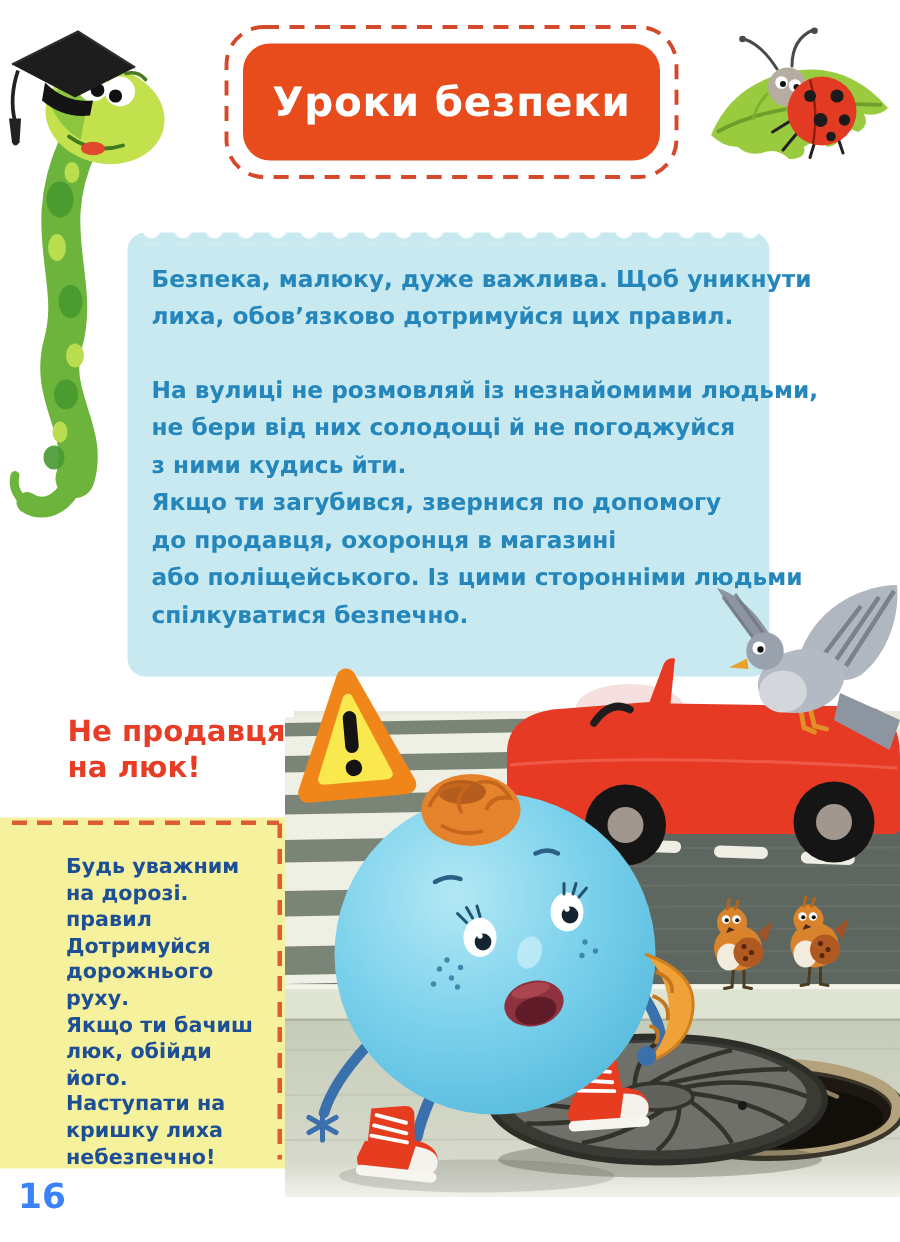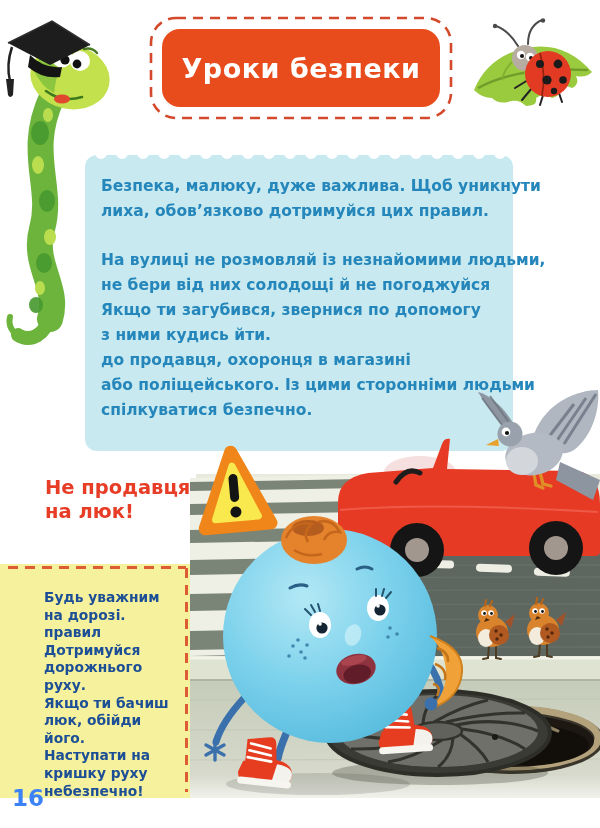--- a/index.html
+++ b/index.html
@@ -20,21 +20,21 @@
   .tline{line-height:25px;white-space:nowrap;}
   .pgap{height:24px;}
   .scallops{position:absolute;top:-5px;left:8px;right:8px;height:13px;
             background:radial-gradient(circle at 8px 3px,#ffffff 5.4px,rgba(255,255,255,0) 6.4px);
             background-size:21px 13px;background-repeat:repeat-x;}
 
   
   .callout{left:45px;top:476px;color:#e73d26;font-weight:bold;font-size:19.5px;line-height:23.5px;}
 
   
-  .tip-panel{left:0;top:564px;width:190px;height:234px;background:#f6f19c;}
+  .tip-panel{left:0;top:545px;width:190px;height:234px;background:#f6f19c;}
   .tip-btop{position:absolute;top:2px;left:8px;right:4px;height:2.6px;
             background:repeating-linear-gradient(90deg,#dd5b35 0 10px,rgba(0,0,0,0) 10px 17px);}
   .tip-bright{position:absolute;top:4px;bottom:6px;right:2px;width:2.6px;
             background:repeating-linear-gradient(180deg,#dd5b35 0 10px,rgba(0,0,0,0) 10px 17px);}
   .tip-text{margin:25px 8px 0 44px;color:#1d4f96;font-weight:bold;font-size:13.8px;line-height:17.6px;}
 
   .page-num{left:12px;top:785px;font-size:23px;font-weight:bold;color:#3b82f6;}
 
   .snake-svg{left:0;top:5px;width:125px;height:345px;}
   .leaf-svg{left:468px;top:18px;width:130px;height:105px;}
@@ -120,22 +120,22 @@
     </g>
   </svg>
 
   <div class="abs intro-box">
     <div class="scallops"></div>
     <div class="tline">Безпека, малюку, дуже важлива. Щоб уникнути</div>
     <div class="tline">лиха, обов’язково дотримуйся цих правил.</div>
     <div class="pgap"></div>
     <div class="tline">На вулиці не розмовляй із незнайомими людьми,</div>
     <div class="tline">не бери від них солодощі й не погоджуйся</div>
+    <div class="tline">з ними кудись йти.</div>
     <div class="tline">Якщо ти загубився, звернися по допомогу</div>
-    <div class="tline">з ними кудись йти.</div>
     <div class="tline">до продавця, охоронця в магазині</div>
     <div class="tline">або поліщейського. Із цими сторонніми людьми</div>
     <div class="tline">спілкуватися безпечно.</div>
   </div>
 
   <svg class="abs scene-svg" viewBox="0 0 410 410">
     <defs>
       <radialGradient id="bodyG" cx="38%" cy="32%" r="78%">
         <stop offset="0%" stop-color="#b3e8f5"></stop>
         <stop offset="55%" stop-color="#79d0eb"></stop>
@@ -390,20 +390,20 @@
     <div class="tip-bright"></div>
     <div class="tip-text">
       <div>Будь уважним</div>
       <div>на дорозі.</div>
       <div>правил</div>
       <div>Дотримуйся</div>
       <div>дорожнього руху.</div>
       <div>Якщо ти бачиш</div>
       <div>люк, обійди його.</div>
       <div>Наступати на</div>
-      <div>кришку руху</div>
+      <div>кришку лиха</div>
       <div>небезпечно!</div>
     </div>
   </div>
 
   <div class="abs page-num">16</div>
 
 </div>
 
 </body></html>

